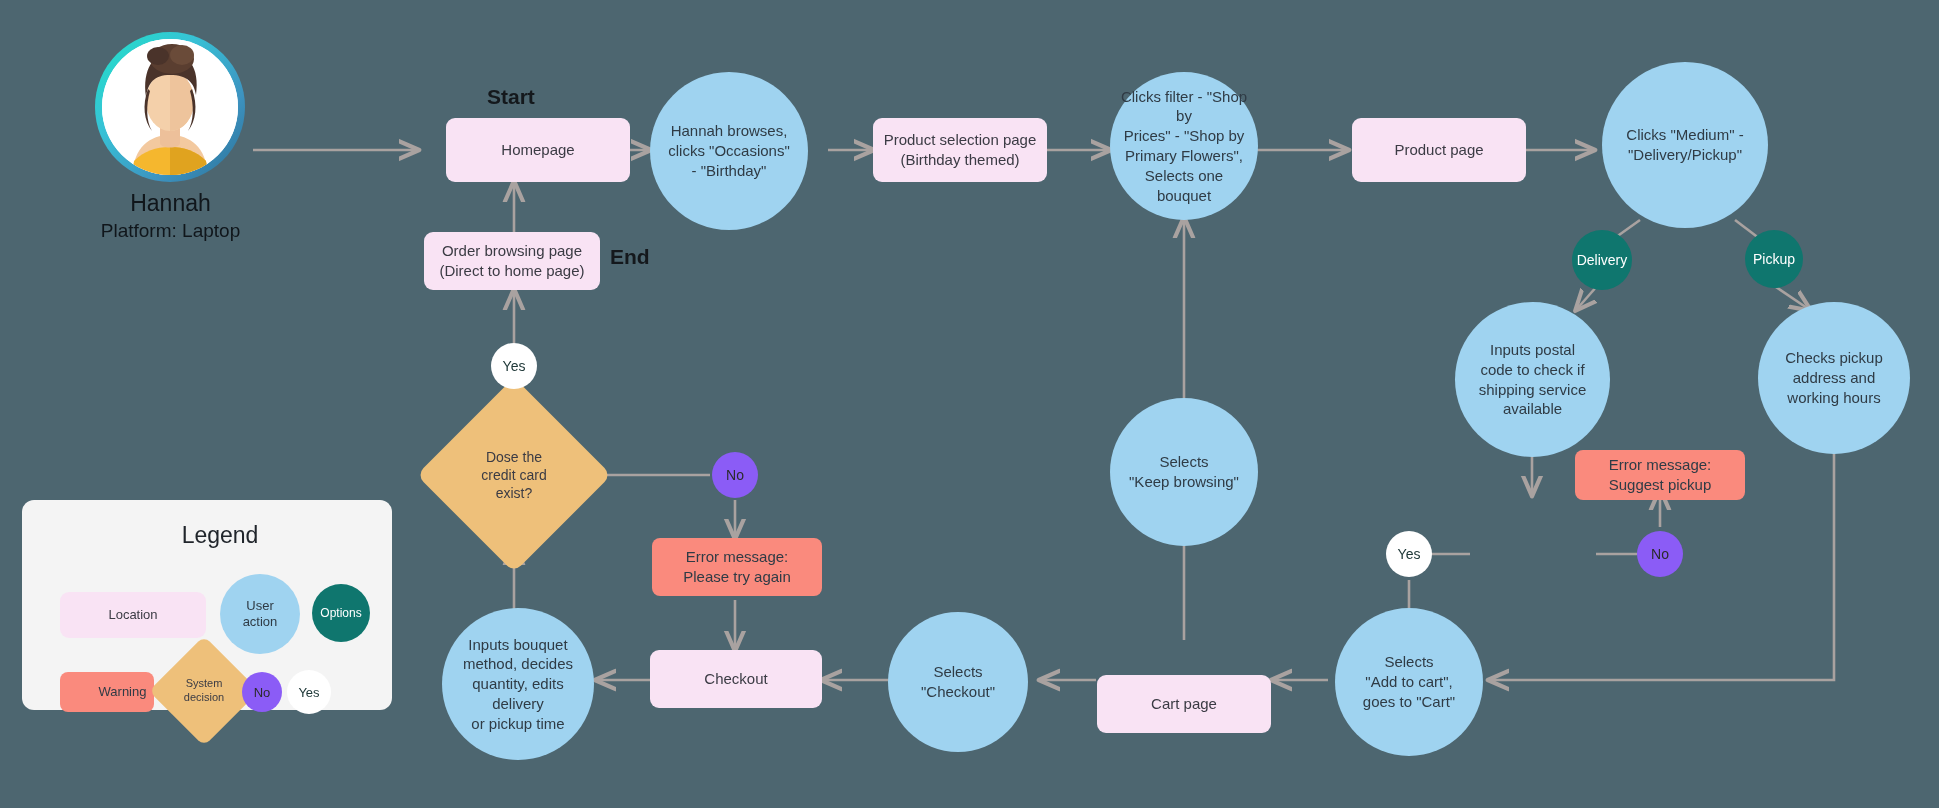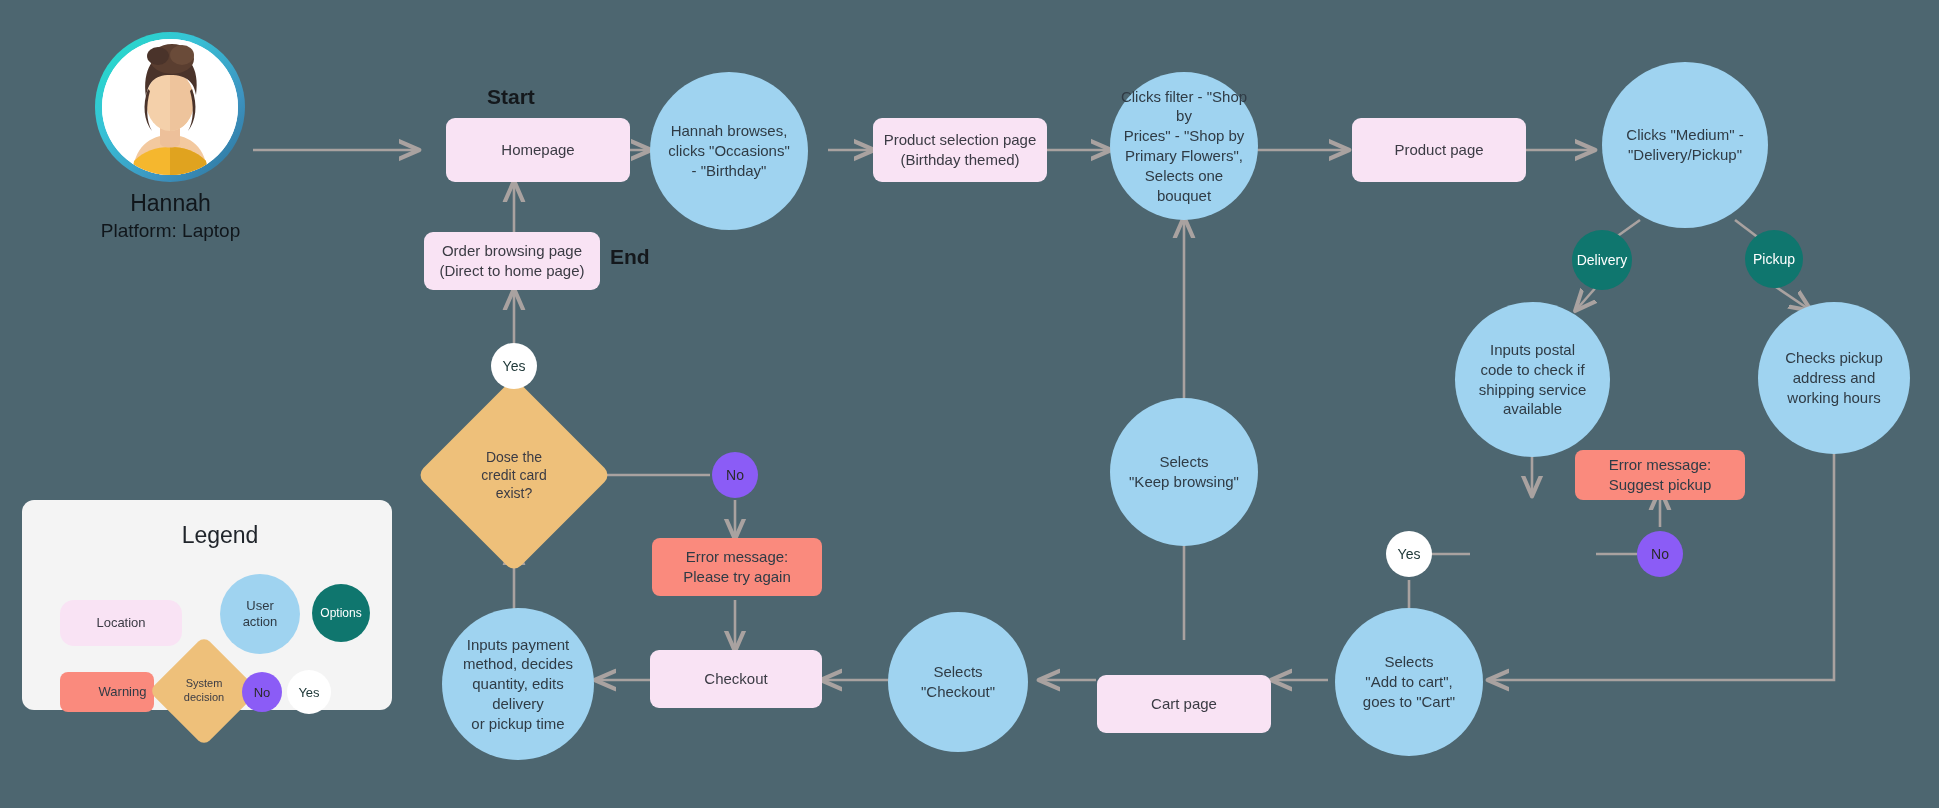--- a/index.html
+++ b/index.html
@@ -272,21 +272,21 @@
   <div class="node useract" style="left:888px;top:612px;width:140px;height:140px;flex-direction:column;">
     <span>Selects</span>
     <span>"Checkout"</span>
   </div>
 
   <div class="node loc" style="left:650px;top:650px;width:172px;height:58px;">
     <span>Checkout</span>
   </div>
 
   <div class="node useract" style="left:442px;top:608px;width:152px;height:152px;flex-direction:column;">
-    <span>Inputs payment</span>
+    <span>Inputs bouquet</span>
     <span>method, decides</span>
     <span>quantity, edits delivery</span>
     <span>or pickup time</span>
   </div>
 
   <div class="diamond" style="left:445px;top:406px;width:138px;height:138px;">
     <div class="shape"></div>
     <div class="dtext">
       <div>
         <div>Dose the</div>
@@ -304,21 +304,21 @@
   </div>
 
   <div class="node warn" style="left:652px;top:538px;width:170px;height:58px;flex-direction:column;">
     <span>Error message:</span>
     <span>Please try again</span>
   </div>
 
   <div id="legend">
     <div id="legend-title">Legend</div>
 
-    <div class="lg loc" style="left:38px;top:100px;width:122px;height:46px;position:absolute;border-radius:14px;">
+    <div class="lg loc" style="left:38px;top:92px;width:146px;height:46px;position:absolute;">
       <span>Location</span>
     </div>
 
     <div class="lg useract" style="left:198px;top:74px;width:80px;height:80px;position:absolute;flex-direction:column;">
       <span>User</span>
       <span>action</span>
     </div>
 
     <div class="lg opt" style="left:290px;top:84px;width:58px;height:58px;position:absolute;">
       <span>Options</span>

